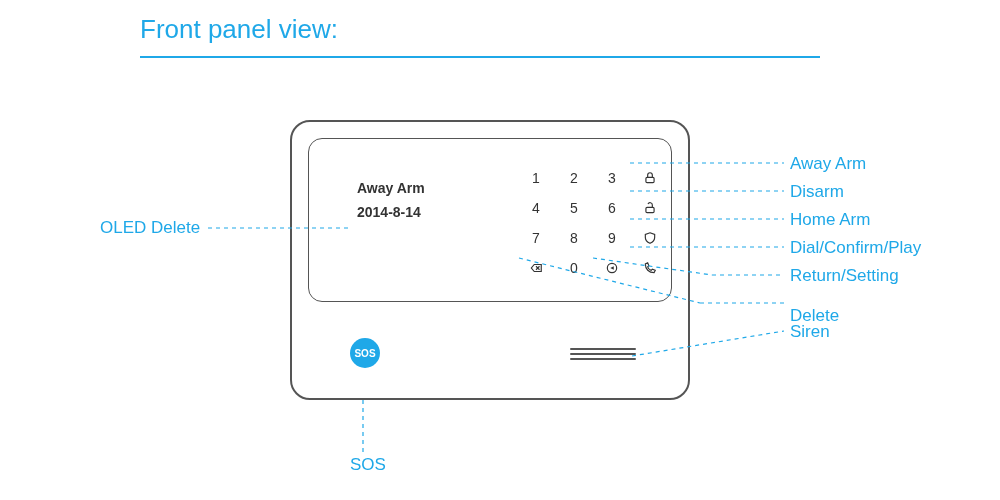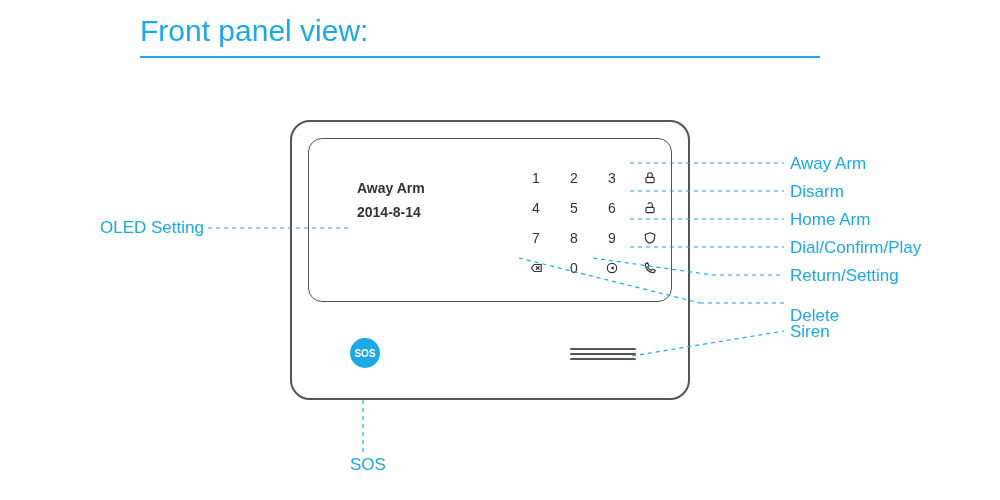--- a/index.html
+++ b/index.html
@@ -8,21 +8,21 @@
     height: 500px;
     background: #fff;
     font-family: Arial, Helvetica, sans-serif;
     position: relative;
     overflow: hidden;
   }
   .title {
     position: absolute;
     left: 140px;
     top: 14px;
-    font-size: 30px;
+    font-size: 26px;
     color: #1fa8e8;
     font-weight: 400;
   }
   .title-underline {
     position: absolute;
     left: 140px;
     top: 56px;
     width: 680px;
     height: 2px;
     background: #1fa8e8;
@@ -194,21 +194,21 @@
 
   <div class="sos">SOS</div>
 
   <div class="speaker">
     <span></span>
       <span></span>
       <span></span>
   </div>
 </div>
 
-<div class="callout lbl-oled">OLED Setting</div>
+<div class="callout lbl-oled">OLED Delete</div>
 <div class="callout lbl-away">Away Arm</div>
 <div class="callout lbl-disarm">Disarm</div>
 <div class="callout lbl-home">Home Arm</div>
 <div class="callout lbl-dial">Dial/Confirm/Play</div>
 <div class="callout lbl-return">Return/Setting</div>
 <div class="callout lbl-delete">Delete</div>
 <div class="callout lbl-siren">Siren</div>
 <div class="callout lbl-sos">SOS</div>
 
 <svg class="leaders">

